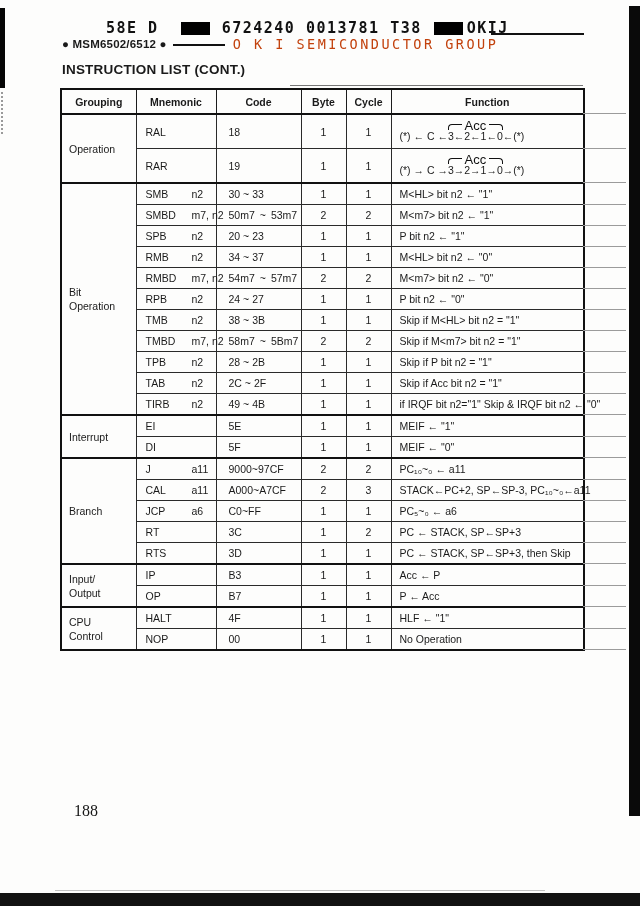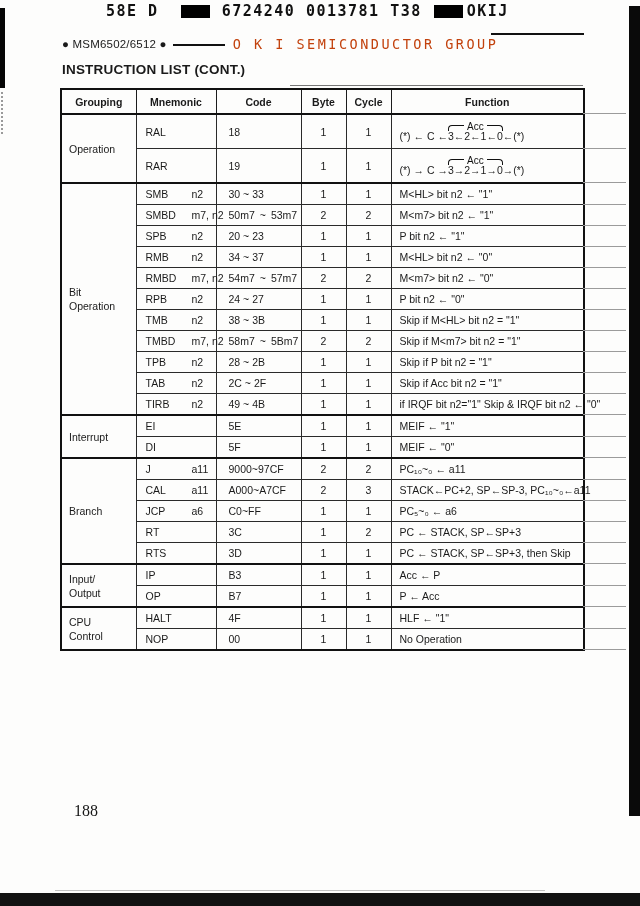--- a/index.html
+++ b/index.html
@@ -9,29 +9,29 @@
     font-family:"Liberation Sans","DejaVu Sans",sans-serif;
   }
   
   .edge-left{position:absolute;left:0;top:8px;width:5px;height:80px;background:#050505;}
   .edge-left-dots{position:absolute;left:1px;top:92px;height:42px;width:0;border-left:2px dotted #9a9a9a;}
   .edge-right{position:absolute;right:0;top:6px;width:11px;height:810px;background:#0a0a0a;}
   .edge-bottom{position:absolute;left:0;bottom:0;width:640px;height:13px;background:#121212;}
   .edge-bottom::before{content:"";position:absolute;top:-3px;left:55px;right:95px;height:1px;background:#c2c2c2;}
   
   .ocr-line{
-    position:absolute;top:2px;left:106px;display:flex;align-items:center;
+    position:absolute;top:19px;left:106px;display:flex;align-items:center;
     font-family:"DejaVu Sans Mono","Liberation Mono",monospace;
     font-weight:bold;font-size:15px;letter-spacing:1.5px;white-space:pre;color:#111;
   }
   .ocr-gap-lg{width:22px;}.ocr-gap{width:12px;}.ocr-gap-sm{width:4px;}
   .block{width:29px;height:13px;background:#000;display:inline-block;}
   
   .brand-line{position:absolute;top:36px;left:62px;width:521px;display:flex;align-items:center;}
-  .brand{font-size:11.5px;font-weight:normal;letter-spacing:0.2px;white-space:pre;}
+  .brand{font-size:11.5px;font-weight:bold;letter-spacing:0.2px;white-space:pre;}
   .dash{width:52px;height:0;border-top:2px solid #111;margin:2px 8px 0 6px;}
   .oki{
     font-family:"DejaVu Sans Mono","Liberation Mono",monospace;
     font-size:13.5px;letter-spacing:2.5px;white-space:pre;color:#c2410c;
   }
   .group-overline{position:absolute;top:33px;left:491px;width:93px;height:0;border-top:2px solid #111;}
   
   .title{position:absolute;top:62px;left:62px;font-size:13.5px;font-weight:bold;letter-spacing:0.2px;}
   .pre-table-line{position:absolute;top:85px;left:290px;width:293px;height:0;border-top:1px solid #777;}
   
@@ -59,21 +59,21 @@
   .fn-cell::after, th.fn-h::after{
     content:"";position:absolute;right:-43px;bottom:-1px;width:43px;height:1px;background:#9b9b9b;
   }
   
   .codestack{display:inline-flex;align-items:center;}
   .cs-col{display:inline-flex;flex-direction:row;line-height:11px;}
   .cs-sep{margin:0 5px;}
   
   .fn-flex{display:inline-flex;align-items:flex-end;}
   .accwrap{display:inline-flex;flex-direction:column;vertical-align:bottom;}
-  .acctop{display:flex;align-items:flex-end;height:10px;font-size:10px;line-height:9px;color:#111;}
+  .acctop{display:flex;align-items:flex-start;height:10px;font-size:13px;line-height:9px;color:#111;}
   .acctop .seg{flex:1;height:5px;border-top:1px solid #111;margin-top:3px;min-width:7px;}
   .acctop .seg.l{border-left:1px solid #111;border-top-left-radius:4px;}
   .acctop .seg.r{border-right:1px solid #111;border-top-right-radius:4px;}
   .acctop .lbl{padding:0 3px;font-weight:normal;}
   .accbits{display:block;line-height:11px;text-align:center;}
   
   .pageno{
     position:absolute;left:74px;top:802px;
     font-family:"Liberation Serif","DejaVu Serif",serif;font-size:16px;color:#151515;
   }

